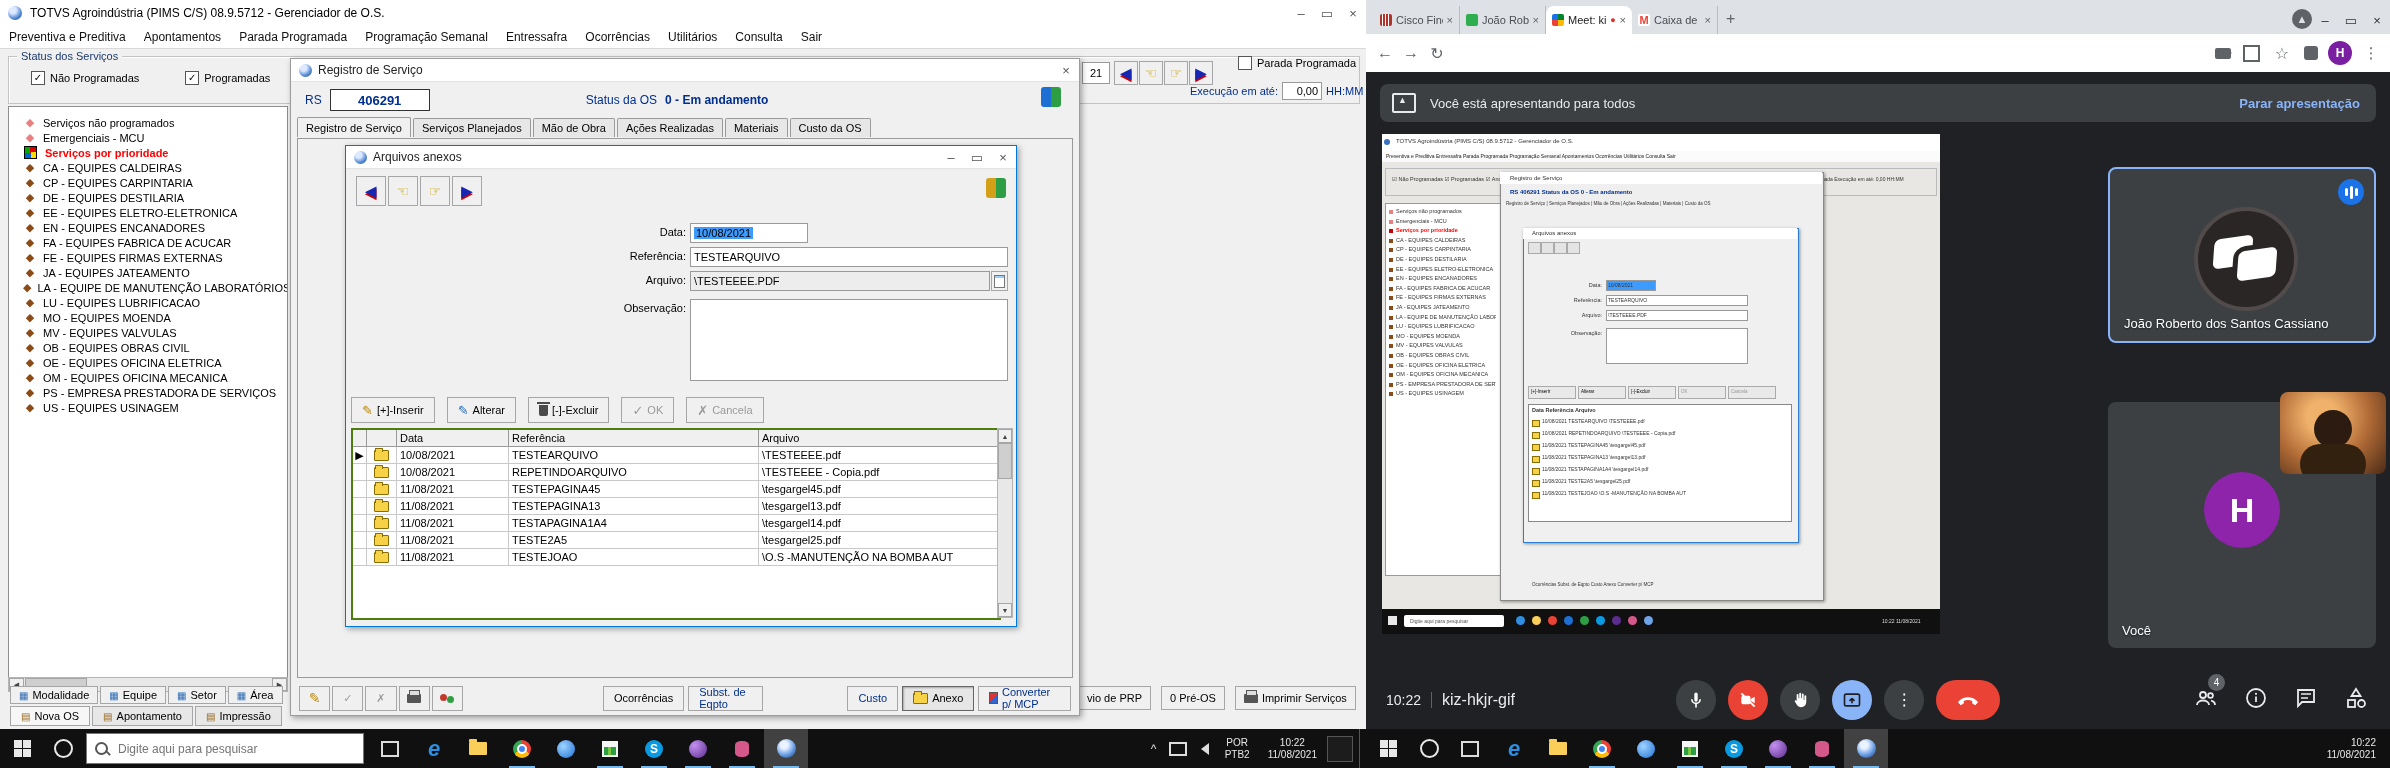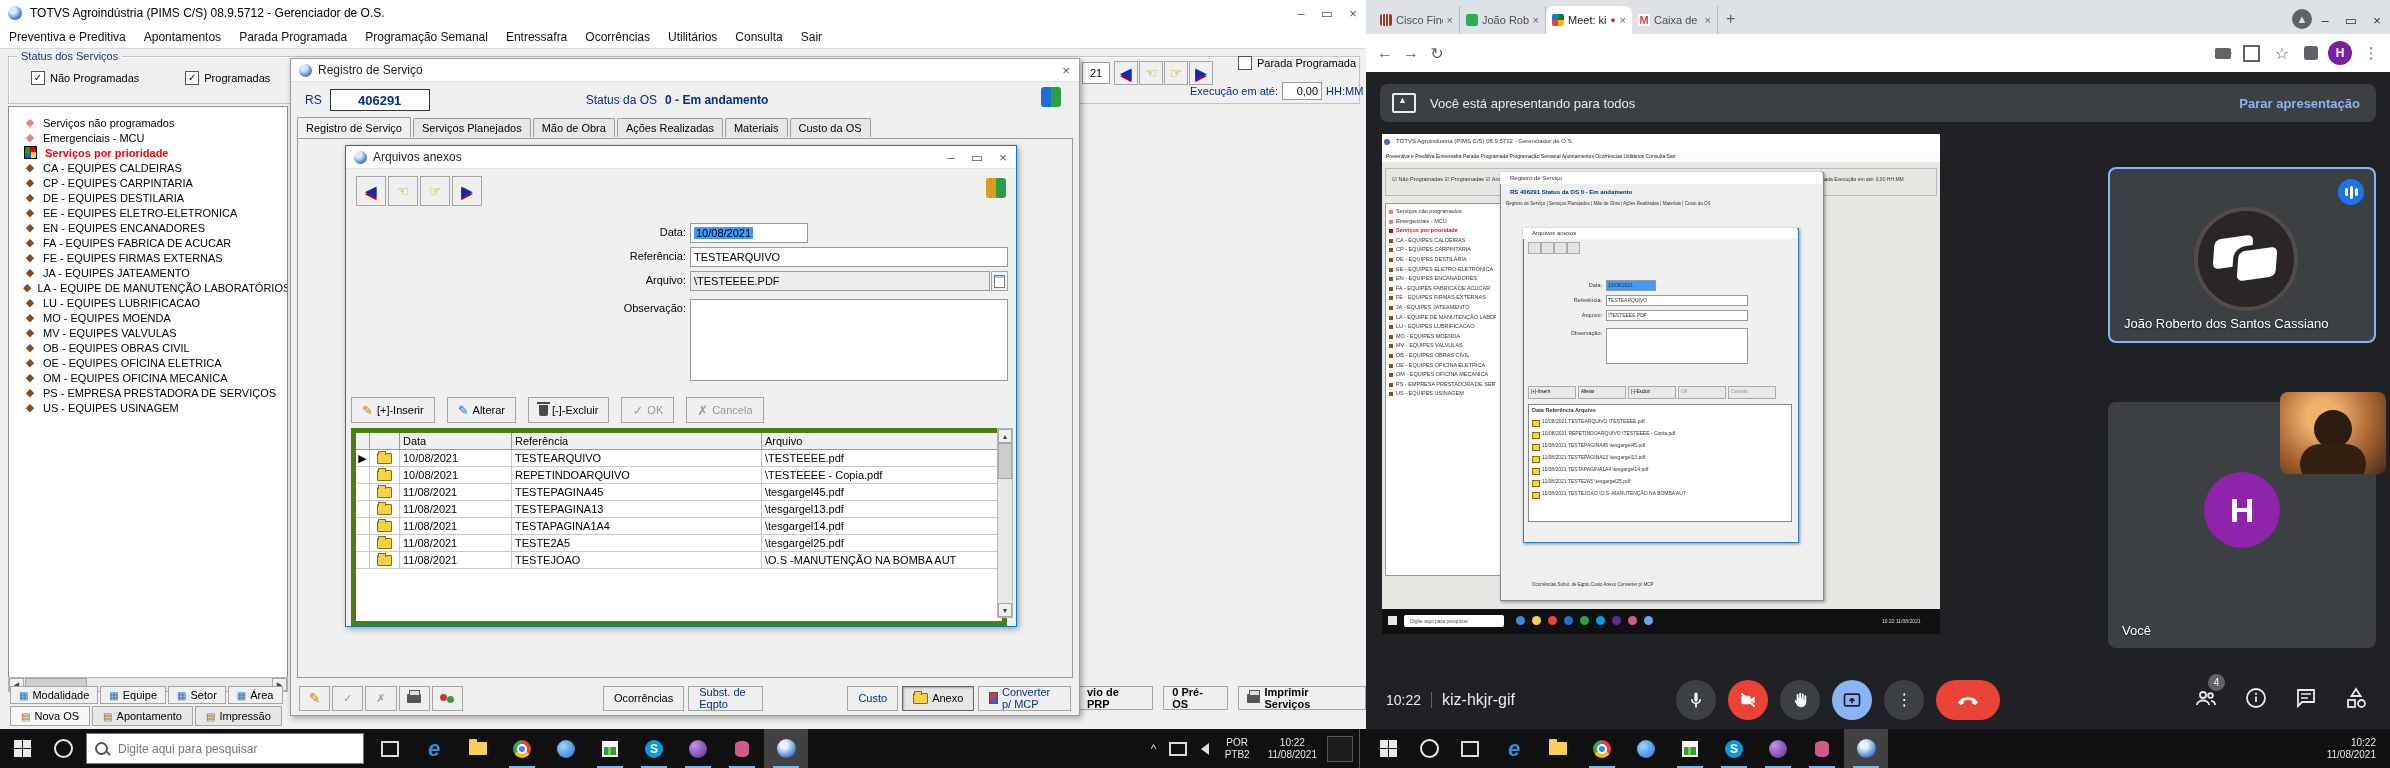--- a/index.html
+++ b/index.html
@@ -314,21 +314,21 @@
         <div class="btn" style="height: 20px; padding: 0px 10px; background: rgb(231, 231, 231);">
           <span style="color: rgb(154, 106, 31); font-size: 10px;">▤</span>
           <span>Apontamento</span>
         </div>
         <div class="btn" style="height: 20px; padding: 0px 10px; background: rgb(231, 231, 231);">
           <span style="color: rgb(154, 106, 31); font-size: 10px;">▤</span>
           <span>Impressão</span>
         </div>
       </div>
 
-    <div id="right-buttons" class="abs flex" style="left:1078px;top:686px;gap:10px;font-weight:bold;">
+    <div id="right-buttons" class="abs flex" style="left:1078px;top:686px;gap:10px;">
         <div class="btn" style="height: 24px; padding: 0px 8px;">
           <span>vio de PRP</span>
         </div>
         <div class="btn" style="height: 24px; padding: 0px 8px;">
           <span>0 Pré-OS</span>
         </div>
         <div class="btn" style="height: 24px; padding: 0px 8px;">
           <span class="printer-ico"></span>
           <span>Imprimir Serviços</span>
         </div>
@@ -461,21 +461,21 @@
           <div class="btn disabled" style="height: 26px; padding: 0px 10px;">
             <span style="color: rgb(154, 154, 154); font-size: 13px;">✓</span>
             <span>OK</span>
           </div>
           <div class="btn disabled" style="height: 26px; padding: 0px 10px;">
             <span style="color: rgb(154, 154, 154); font-size: 13px;">✗</span>
             <span>Cancela</span>
           </div>
         </div>
 
-      <div class="abs" style="left:5px;top:282px;width:646px;height:188px;background:#fff;border:5px solid #4d7c0f;overflow:hidden;">
+      <div class="abs" style="left:5px;top:282px;width:646px;height:188px;background:#fff;border:2px solid #4d7c0f;overflow:hidden;">
         <div id="attach-grid" style="display:grid;grid-template-columns:14px 30px 112px 250px 1fr;grid-auto-rows:17px;">
             <div class="grid-head"></div>
             <div class="grid-head"></div>
             <div class="grid-head">Data</div>
             <div class="grid-head">Referência</div>
             <div class="grid-head">Arquivo</div>
             <div class="grid-cell" style="justify-content: center; padding: 0px;">▶</div>
             <div class="grid-cell" style="justify-content: center;">
               <span class="folder-ico"></span>
             </div>

